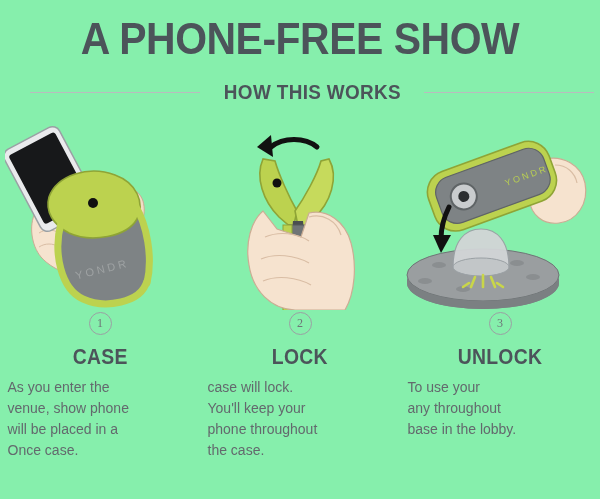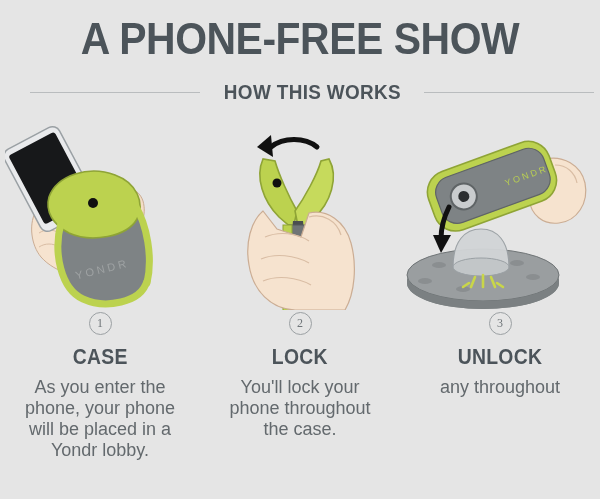--- a/index.html
+++ b/index.html
@@ -12,21 +12,21 @@
     height: 499px;
     overflow: hidden;
     font-family: "Liberation Sans", sans-serif;
     color: #555b60;
     position: relative;
   }
   .page {
     position: relative;
     width: 600px;
     height: 499px;
-    background: #e5e5e5;
+    background: #86efac;
   }
 
   
   .title {
     position: absolute;
     top: 14px;
     left: 0;
     width: 600px;
     text-align: center;
     font-family: "Liberation Sans Narrow", "Liberation Sans", sans-serif;
@@ -99,22 +99,21 @@
     font-family: "Liberation Sans Narrow", "Liberation Sans", sans-serif;
     font-weight: bold;
     font-size: 22px;
     letter-spacing: 0.3px;
     color: #4c545a;
     transform: scaleX(0.88);
   }
   .step-body {
     margin-top: 7px;
     width: 185px;
-    text-align: center;
-    font-size: 18px;
+    font-size: 14px;
     line-height: 21px;
     color: #63696d;
   }
   .step-body div { white-space: nowrap; }
 </style>
 </head>
 <body>
 
 <div class="page">
 
@@ -161,23 +160,23 @@
           </g>
 
           <path d="M56 98 C48 128 56 164 78 174 C100 184 136 178 142 156" fill="none" stroke="#bcd24f" stroke-width="7" stroke-linecap="round"></path>
           <path d="M130 80 C142 100 148 132 142 158" fill="none" stroke="#bcd24f" stroke-width="7" stroke-linecap="round"></path>
         </svg>
       </div>
       <div class="badge">1</div>
       <div class="step-label">CASE</div>
       <div class="step-body">
         <div>As you enter the</div>
-        <div>phone, your phone</div>
+        <div>venue, show phone</div>
         <div>will be placed in a</div>
-        <div>Yondr lobby.</div>
+        <div>Once case.</div>
       </div>
     </div>
 
     <div class="col">
       <div class="art">
         <svg width="190" height="185" viewBox="0 0 190 185">
 
           <g>
             <path d="M112 22 C100 12 78 12 66 22" fill="none" stroke="#111111" stroke-width="5" stroke-linecap="round"></path>
             <polygon points="66,10 52,22 68,32" fill="#111111"></polygon>
@@ -202,21 +201,22 @@
             <path d="M104 92 C118 88 132 96 136 110" fill="none" stroke="#d9bda4" stroke-width="1.2"></path>
             <path d="M60 112 C74 106 92 108 104 116" fill="none" stroke="#d9bda4" stroke-width="1.2"></path>
             <path d="M56 134 C70 128 90 130 104 138" fill="none" stroke="#d9bda4" stroke-width="1.2"></path>
             <path d="M58 156 C72 150 92 152 106 160" fill="none" stroke="#d9bda4" stroke-width="1.2"></path>
           </g>
         </svg>
       </div>
       <div class="badge">2</div>
       <div class="step-label">LOCK</div>
       <div class="step-body">
-        <div>You'll lock your</div>
+        <div>case will lock.</div>
+        <div>You'll keep your</div>
         <div>phone throughout</div>
         <div>the case.</div>
       </div>
     </div>
 
     <div class="col">
       <div class="art">
         <svg width="190" height="185" viewBox="0 0 190 185">
 
           <g>
@@ -257,18 +257,20 @@
               <line x1="86" y1="152" x2="90" y2="162"></line>
               <line x1="64" y1="158" x2="58" y2="162"></line>
               <line x1="92" y1="158" x2="98" y2="162"></line>
             </g>
           </g>
         </svg>
       </div>
       <div class="badge">3</div>
       <div class="step-label">UNLOCK</div>
       <div class="step-body">
+        <div>To use your</div>
         <div>any throughout</div>
+        <div>base in the lobby.</div>
       </div>
     </div>
 
   </div>
 </div>
 
 </body></html>

